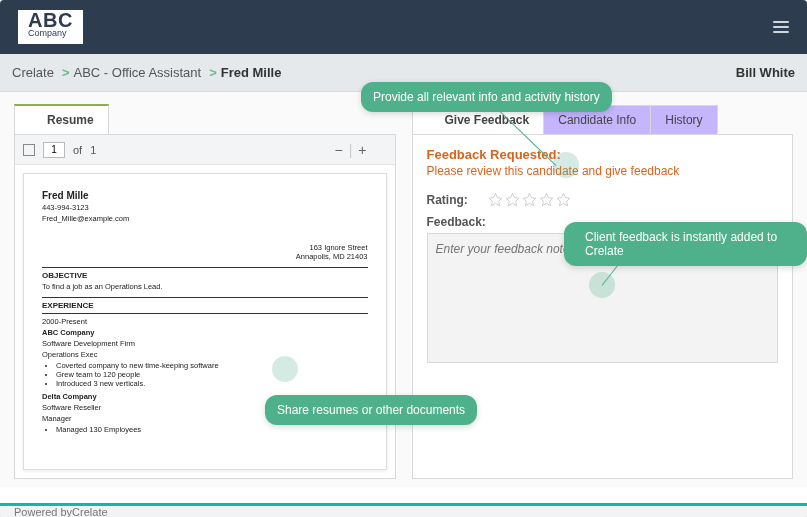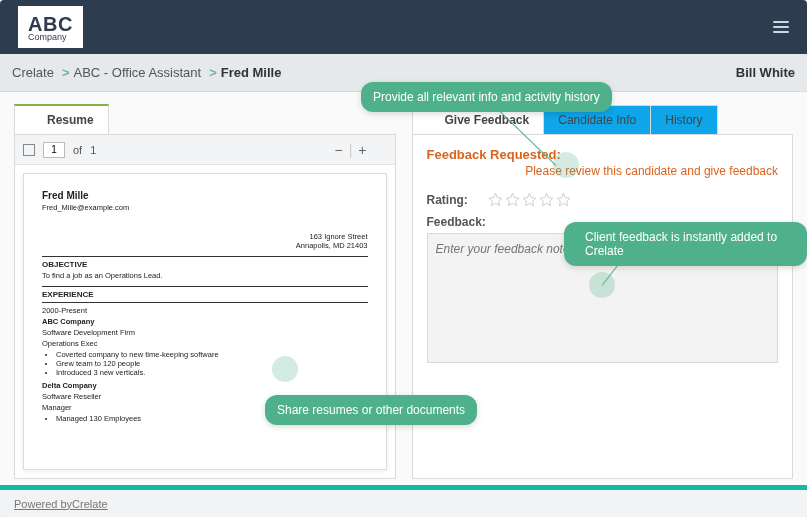--- a/index.html
+++ b/index.html
@@ -1,61 +1,61 @@
 <!DOCTYPE html>
 <html><head>
 <meta charset="utf-8">
 <style>
   * { box-sizing: border-box; margin: 0; padding: 0; }
   body { font-family: -apple-system, BlinkMacSystemFont, "Segoe UI", Arial, sans-serif; background: #fff; }
   .window { width: 807px; height: 517px; background: #fff; position: relative; overflow: hidden; border-radius: 4px; box-shadow: 0 8px 24px rgba(0,0,0,0.25); }
   .header { background: #2e3c4f; height: 54px; display: flex; align-items: center; padding: 0 18px; justify-content: space-between; }
-  .logo { background: #fff; padding: 8px 10px 6px 10px; display: flex; flex-direction: column; align-items: flex-start; line-height: 1; }
+  .logo { background: #fff; padding: 0 10px 6px 10px; display: flex; flex-direction: column; align-items: flex-start; line-height: 1; }
   .logo-big { color: #2e3c4f; font-weight: 800; font-size: 20px; letter-spacing: 0.5px; }
   .logo-small { color: #2e3c4f; font-size: 9px; margin-top: -1px; }
   .hamburger { display: flex; flex-direction: column; gap: 3px; cursor: pointer; }
   .hamburger span { width: 16px; height: 2px; background: #cfd6de; border-radius: 1px; }
   .breadcrumb-bar { background: #e6e9eb; height: 38px; display: flex; align-items: center; padding: 0 12px; font-size: 13px; color: #555; border-bottom: 1px solid #d8dbdd; }
   .breadcrumb-bar .bc-item { margin-right: 4px; }
   .breadcrumb-bar .sep { color: #6fb88a; margin: 0 4px; font-weight: bold; }
   .breadcrumb-bar .current { font-weight: 700; color: #333; }
   .user { margin-left: auto; font-weight: 700; color: #333; font-size: 13px; }
   .content { display: flex; padding: 12px 14px 8px 14px; gap: 16px; height: calc(100% - 54px - 38px - 30px); background: #fafafa; }
   .panel { flex: 1; display: flex; flex-direction: column; min-width: 0; }
   .tabs { display: flex; align-items: flex-end; }
-  .tab { font-size: 12px; padding: 7px 14px; color: #444; background: #0ea5e9; border: 1px solid #d7d9db; border-bottom: none; margin-right: -1px; cursor: pointer; }
+  .tab { font-size: 12px; padding: 7px 14px; color: #444; background: #c4b5fd; border: 1px solid #d7d9db; border-bottom: none; margin-right: -1px; cursor: pointer; }
   .tab.active { background: #fff; font-weight: 600; border-top: 2px solid #88b04b; position: relative; z-index: 2; padding-left: 32px; }
   .panel-body { background: #fff; border: 1px solid #d7d9db; flex: 1; overflow: hidden; position: relative; }
   
   .pdf-toolbar { height: 30px; background: #f3f4f5; border-bottom: 1px solid #e1e2e4; display: flex; align-items: center; padding: 0 8px; gap: 8px; font-size: 11px; color: #555; }
   .pdf-icon { width: 12px; height: 12px; border: 1px solid #888; }
   .page-input { width: 22px; height: 16px; font-size: 10px; text-align: center; border: 1px solid #bbb; }
   .zoom { display: flex; gap: 6px; margin-left: auto; margin-right: 20px; color: #666; }
   .zoom span { cursor: pointer; font-size: 14px; line-height: 14px; }
   .resume-page { margin: 8px; background: #fff; border: 1px solid #ddd; box-shadow: 0 1px 4px rgba(0,0,0,0.08); padding: 16px 18px; font-size: 8px; color: #222; height: calc(100% - 46px); overflow: hidden; }
   .resume-name { font-weight: 700; font-size: 10px; }
   .resume-contact { font-size: 7.5px; margin-top: 2px; }
   .resume-addr { text-align: right; font-size: 7.5px; margin-top: 20px; }
   .resume-hr { border-top: 1px solid #333; margin: 6px 0 3px 0; }
   .sec-title { font-weight: 700; font-size: 8px; }
   .sec-body { font-size: 7.5px; margin-top: 2px; }
   .res-ul { margin: 2px 0 4px 14px; font-size: 7.5px; }
   .res-ul li { margin: 0; }
   
   .fb-body { padding: 12px 14px; font-size: 12px; color: #333; }
   .fb-title { color: #d9641e; font-weight: 700; font-size: 13px; }
-  .fb-sub { color: #d9641e; font-size: 12px; margin-top: 2px; text-align: right; }
+  .fb-sub { color: #d9641e; font-size: 12px; margin-top: 2px; }
   .rating-row { margin-top: 14px; display: flex; align-items: center; gap: 20px; }
   .rating-label { font-weight: 600; color: #555; font-size: 12px; }
   .stars { display: flex; gap: 2px; }
   .stars svg { width: 15px; height: 15px; }
   .fb-label { font-weight: 600; color: #555; font-size: 12px; margin-top: 8px; }
   .fb-text { width: 100%; height: 130px; margin-top: 4px; border: 1px solid #d7d9db; background: #f2f3f2; font-style: italic; color: #9aa59d; padding: 8px; font-size: 12px; resize: none; font-family: inherit; }
   
-  .footer { position: absolute; bottom: 0; left: 0; right: 0; height: 32px; background: #f2f3f4; border-top: 5px solid #14b8a6; display: flex; align-items: center; padding: 0 14px; font-size: 11px; color: #777; text-decoration: underline; }
+  .footer { position: absolute; bottom: 0; left: 0; right: 0; height: 14px; background: #f2f3f4; border-top: 3px solid #14b8a6; display: flex; align-items: center; padding: 0 14px; font-size: 11px; color: #777; text-decoration: underline; }
   .footer a { color: #777; text-decoration: underline; }
   
   .callout { position: absolute; background: #4fb18c; color: #fff; font-size: 12px; padding: 8px 12px; border-radius: 12px; box-shadow: 0 2px 6px rgba(0,0,0,0.15); z-index: 10; }
   .callout-dot { position: absolute; width: 26px; height: 26px; background: rgba(79,177,140,0.25); border-radius: 50%; z-index: 9; }
   .callout-line { position: absolute; background: #4fb18c; z-index: 9; height: 1px; transform-origin: left center; }
 </style>
 </head>
 <body>
 
 <div class="window">
@@ -94,20 +94,21 @@
           <span>of</span>
           <span>1</span>
           <div class="zoom">
             <span>−</span>
             <span style="color:#ccc">|</span>
             <span>+</span>
           </div>
         </div>
         <div class="resume-page">
           <div class="resume-name">Fred Mille</div>
+          <div class="resume-contact">443-994-3123</div>
           <div class="resume-contact">Fred_Mille@example.com</div>
           <div class="resume-addr">
             <div>163 Ignore Street</div>
             <div>Annapolis, MD 21403</div>
           </div>
           <div class="resume-hr"></div>
           <div class="sec-title">OBJECTIVE</div>
           <div class="sec-body">To find a job as an Operations Lead.</div>
           <div class="resume-hr"></div>
           <div class="sec-title">EXPERIENCE</div>

